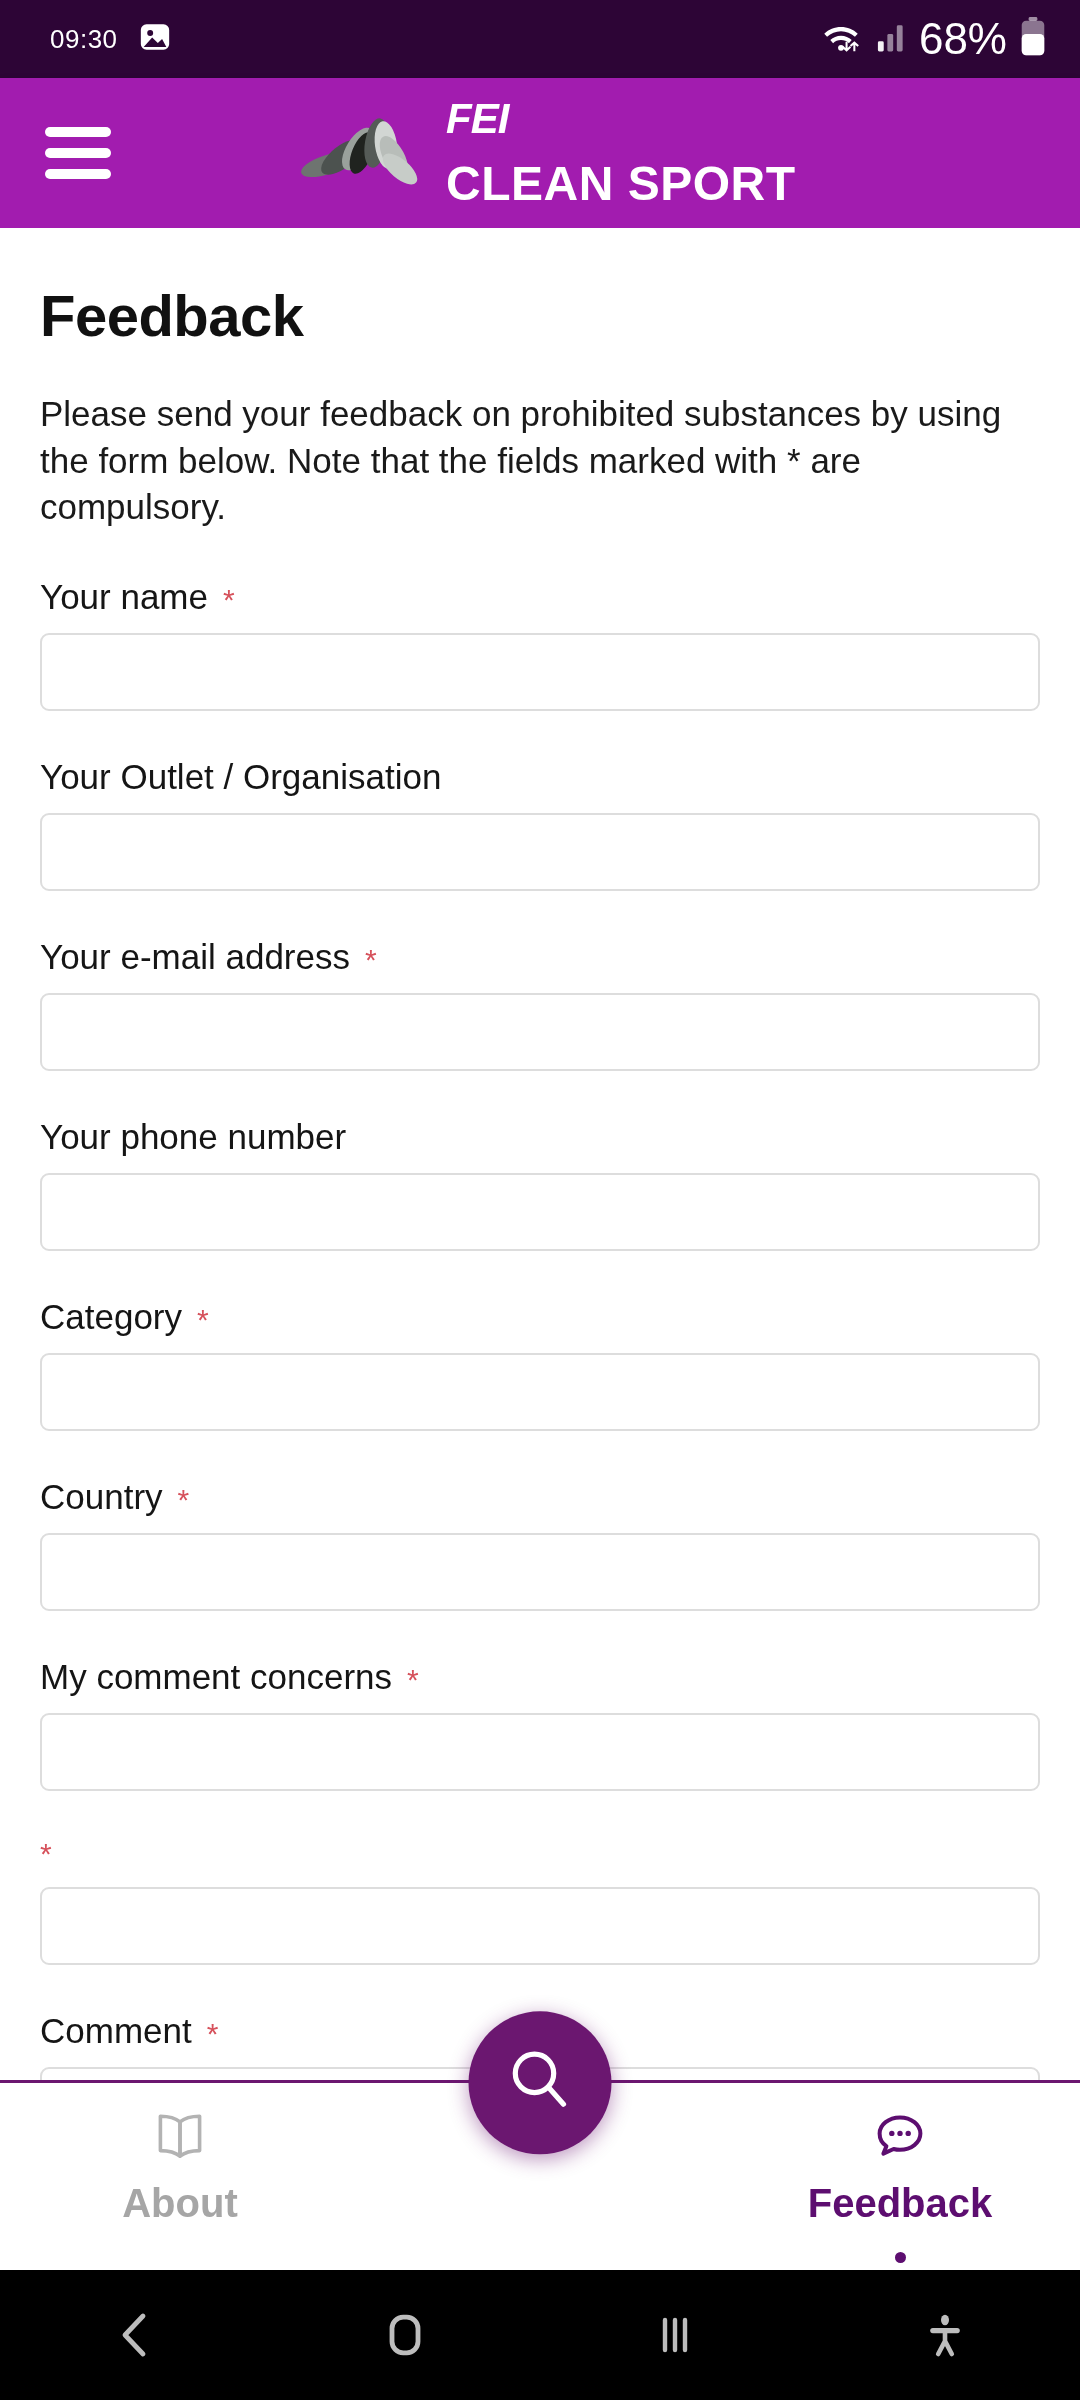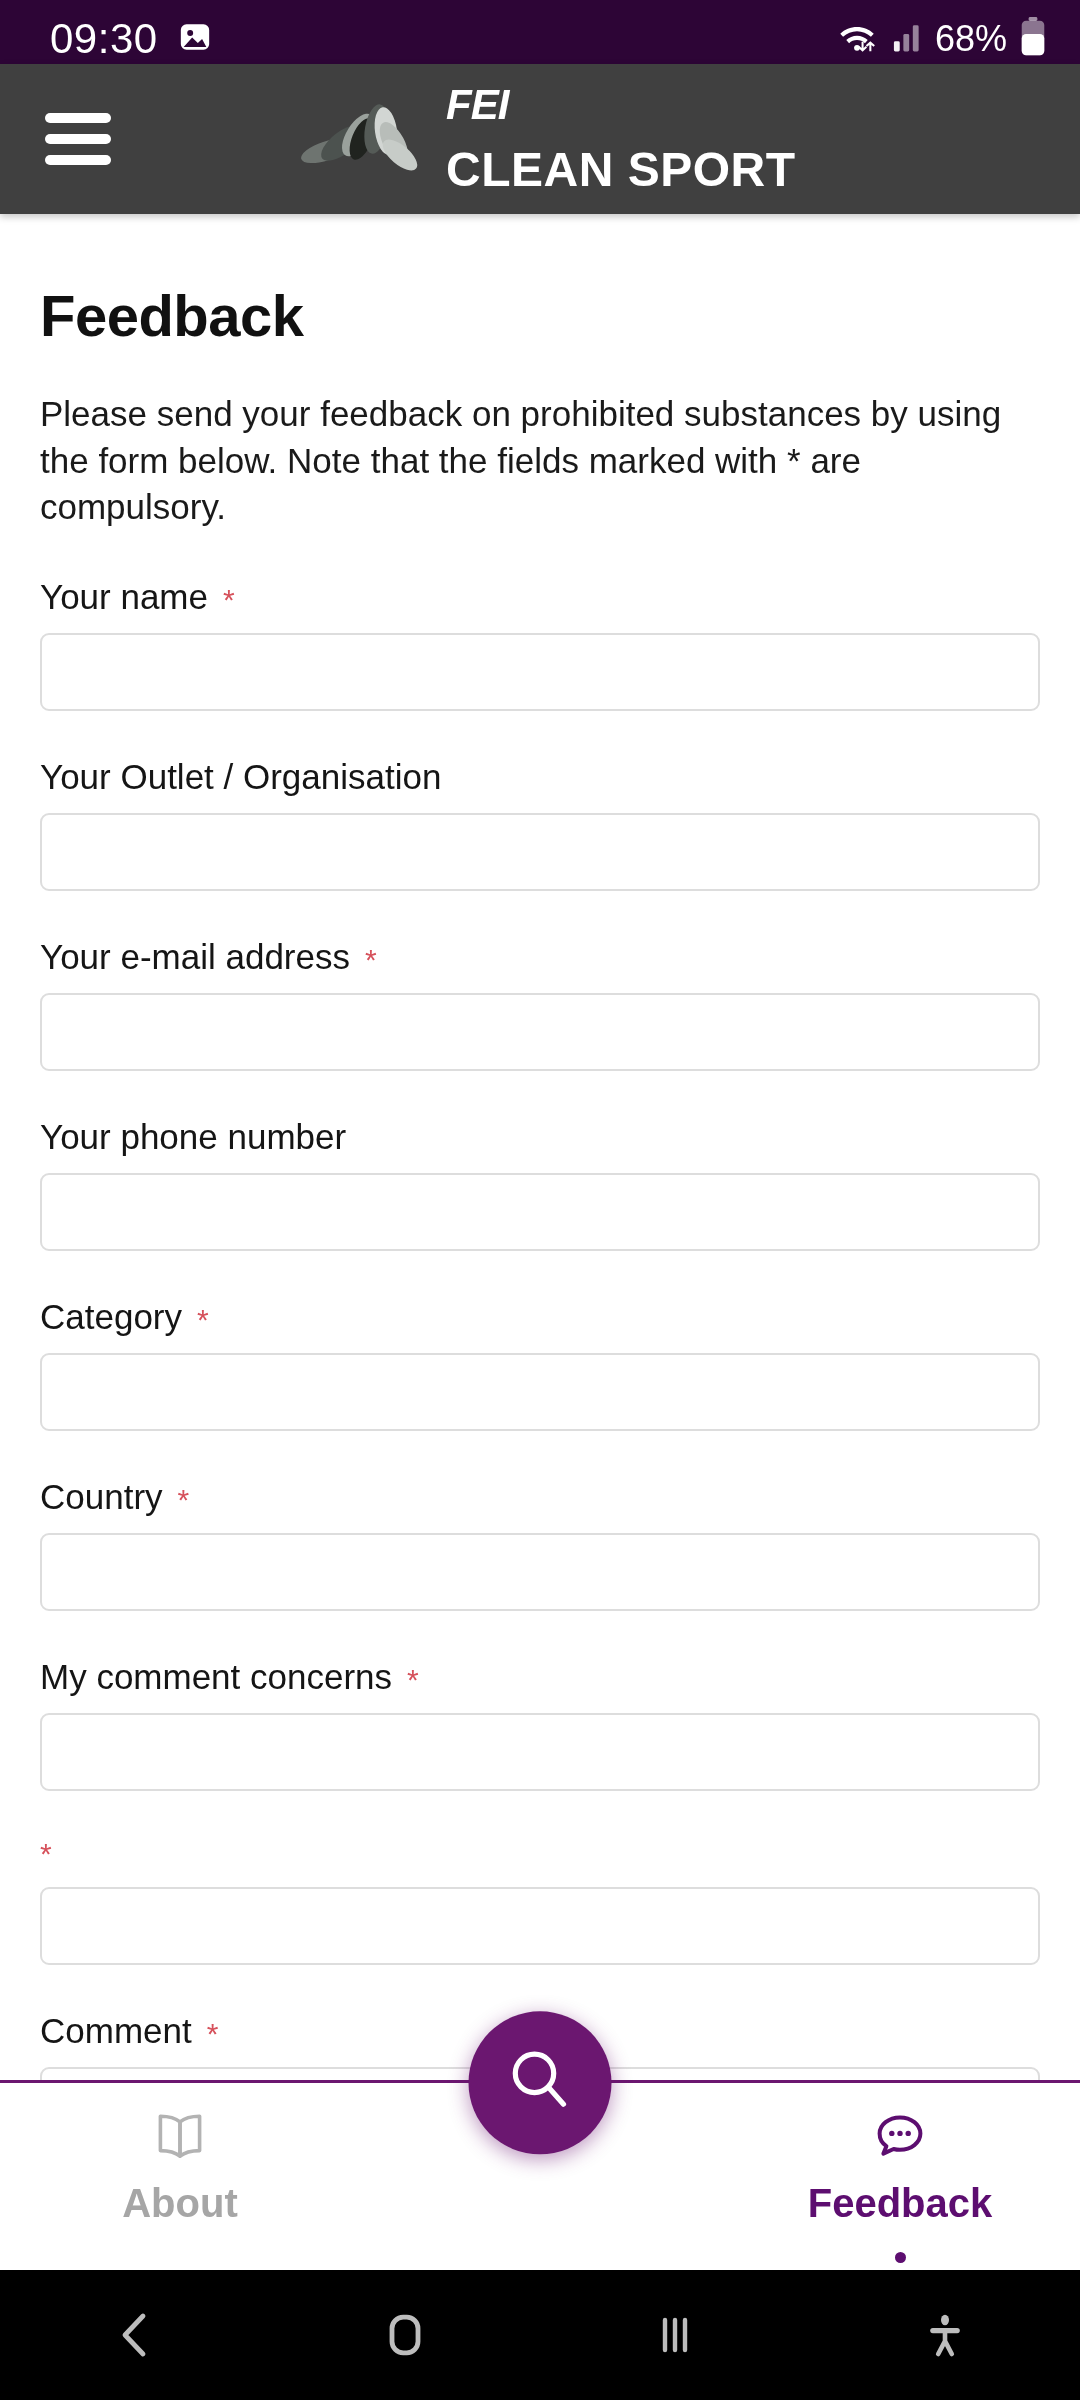--- a/index.html
+++ b/index.html
@@ -20,33 +20,33 @@
   #status-bar {
     position: absolute; top: 0; left: 0;
     width: 1080px; height: 78px;
     background: #2d0536;
     display: flex; align-items: center;
     justify-content: space-between;
     padding: 0 34px 0 50px;
   }
   .sb-left { display: flex; align-items: center; gap: 20px; }
   .sb-time {
-    color: #ffffff; font-size: 42px; font-weight: 400;
+    color: #ffffff; font-size: 26px; font-weight: 400;
     letter-spacing: 0.5px; line-height: 1;
   }
   .sb-right { display: flex; align-items: center; gap: 13px; }
   .sb-batt-text {
-    color: #ffffff; font-size: 36px; font-weight: 400; line-height: 1;
+    color: #ffffff; font-size: 44px; font-weight: 400; line-height: 1;
   }
 
   
   #app-header {
-    position: absolute; top: 64px; left: 0;
+    position: absolute; top: 78px; left: 0;
     width: 1080px; height: 150px;
-    background: #404040;
+    background: #a21caf;
     display: flex; align-items: center;
     box-shadow: 0 3px 7px rgba(0,0,0,0.22);
   }
   #hamburger-btn {
     position: absolute; left: 45px; top: 50%;
     transform: translateY(-50%);
     width: 66px; height: 52px;
     display: flex; flex-direction: column;
     justify-content: space-between;
     cursor: pointer;

